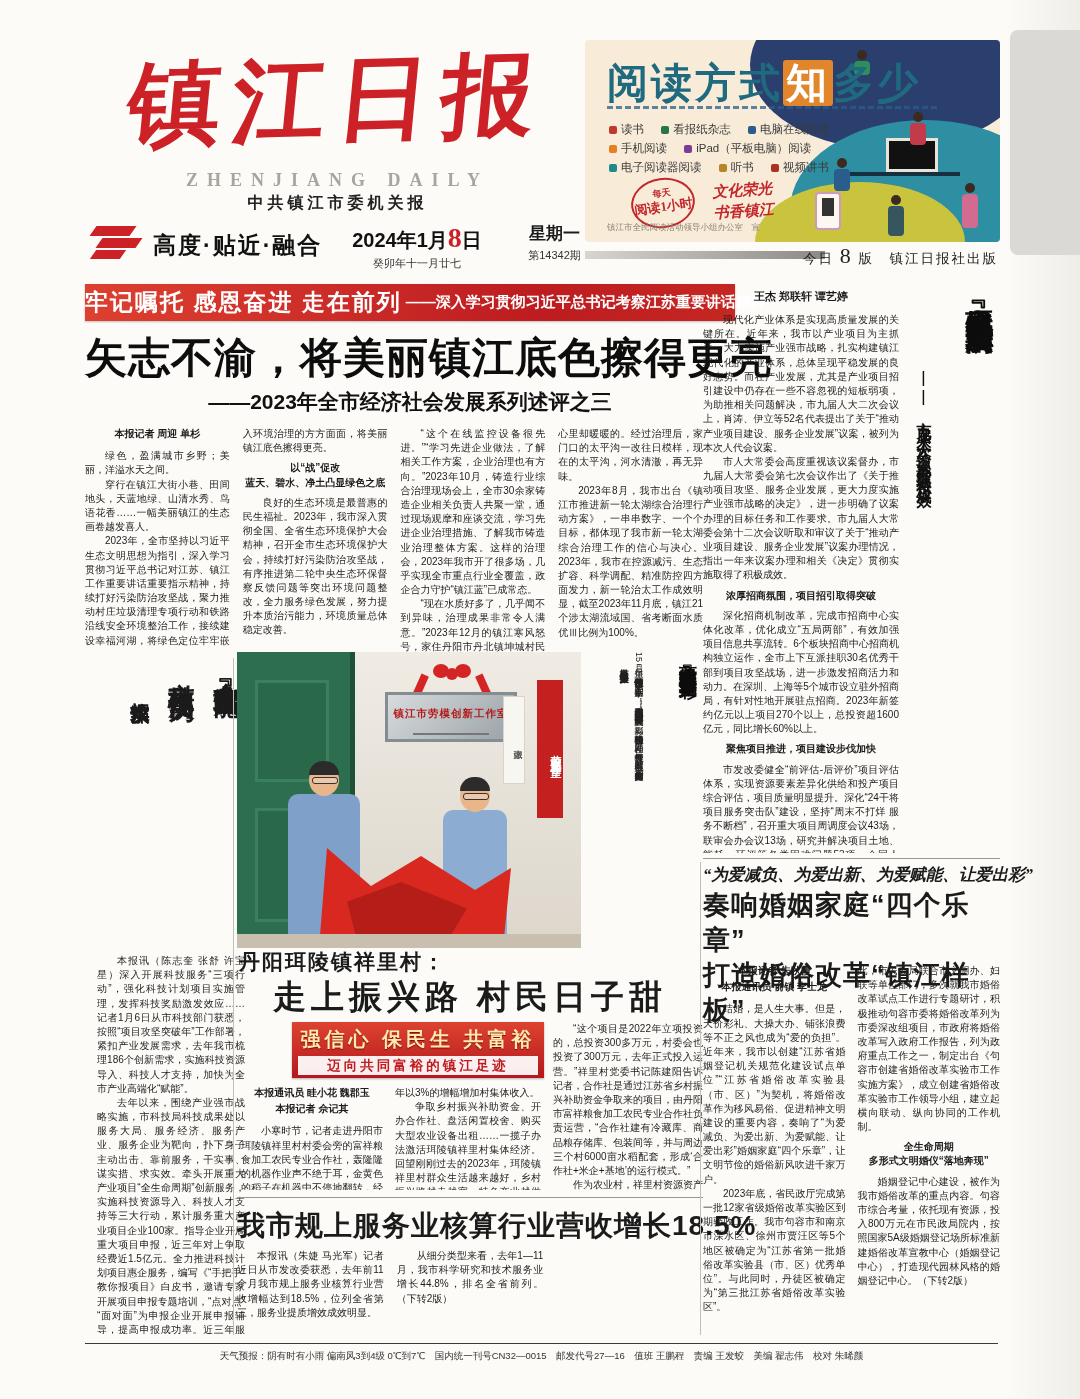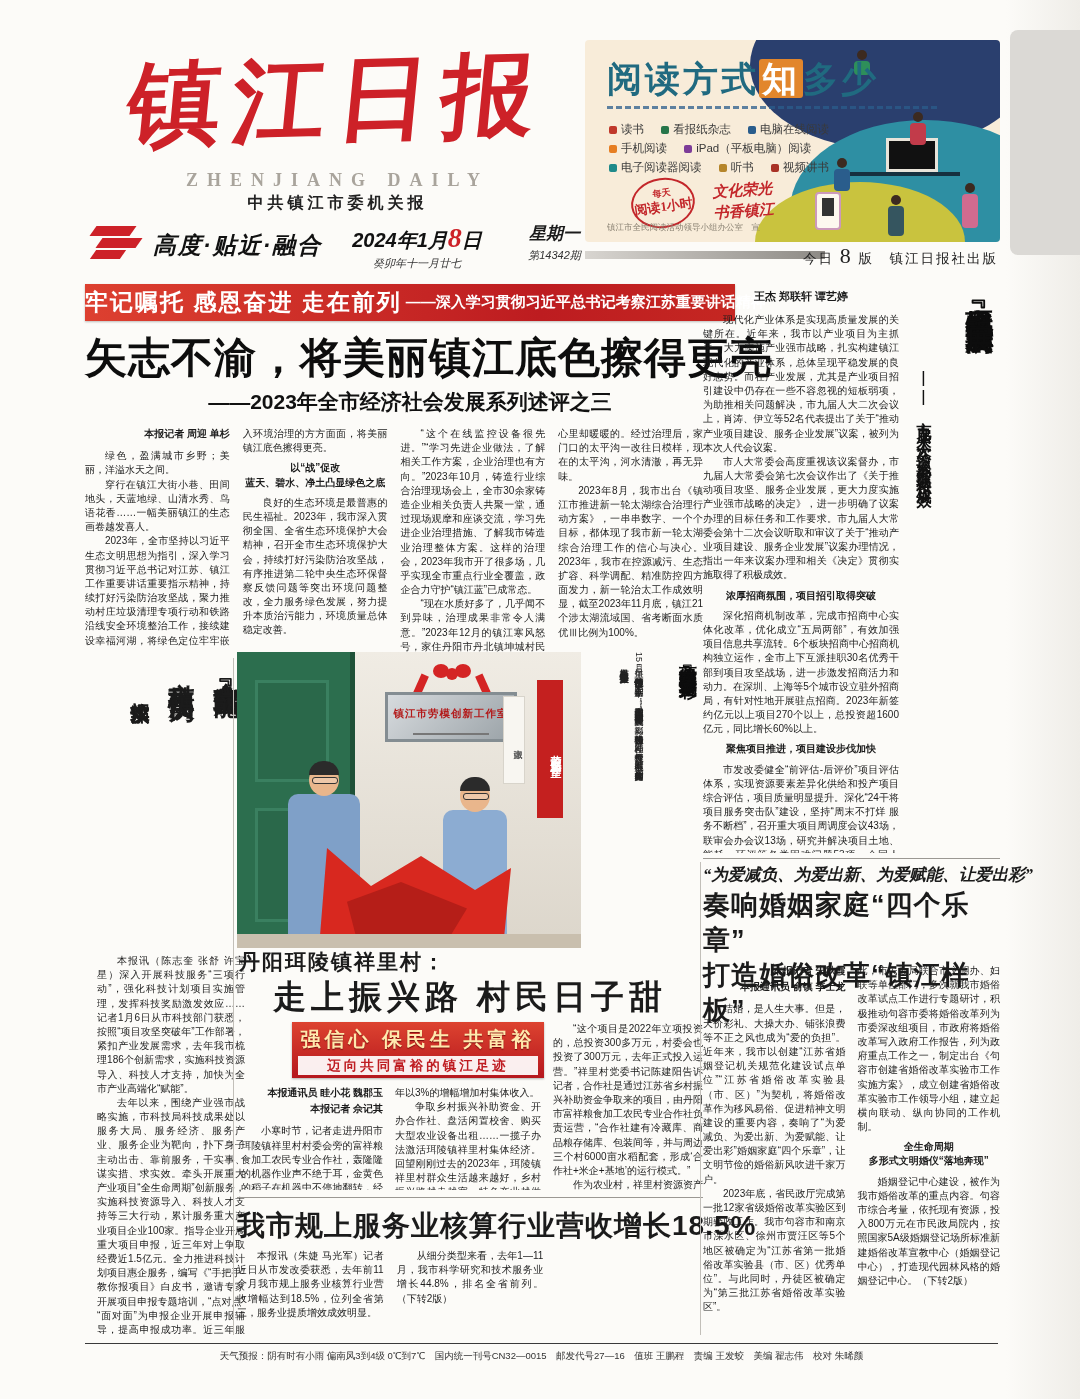--- a/index.html
+++ b/index.html
@@ -5,21 +5,21 @@
   html,body{margin:0;padding:0;background:#d8d6d2;font-family:"Liberation Sans",sans-serif;}
   .page{position:relative;width:1080px;height:1399px;margin:0 auto;background:#fcfbf8;overflow:hidden;color:#1b1b1b;}
   .edge-strip{position:absolute;right:0;top:0;width:74px;height:100%;background:linear-gradient(90deg,rgba(236,233,227,0),#efede8);}
   .edge-card{position:absolute;right:0;top:30px;width:70px;height:225px;background:#dbd9d5;border-radius:8px 0 0 8px;}
 
   
   .masthead{position:absolute;left:85px;top:50px;width:505px;height:215px;}
   .mast-title{position:absolute;left:0;top:-8px;width:100%;text-align:center;font-family:"DejaVu Serif",serif;font-weight:900;font-size:92px;line-height:1.25;color:#cd2128;letter-spacing:12px;transform:skewX(-7deg) rotate(-1.5deg);white-space:nowrap;}
   .mast-en{position:absolute;left:0;top:120px;width:100%;text-align:center;font-family:"Liberation Serif",serif;font-size:18px;letter-spacing:9px;color:#a9a49c;font-weight:bold;}
   .mast-organ{position:absolute;left:0;top:143px;width:100%;text-align:center;font-size:16px;font-weight:bold;letter-spacing:4px;color:#222;}
-  .mast-row{position:absolute;left:0;top:172px;width:100%;height:43px;font-style:italic;}
+  .mast-row{position:absolute;left:0;top:172px;width:100%;height:43px;}
   .mast-logo{position:absolute;left:6px;top:2px;width:52px;height:38px;}
   .mast-logo i{position:absolute;display:block;background:#cd2128;}
   .mast-logo .f1{left:2px;top:2px;width:40px;height:10px;transform:skewX(-35deg);}
   .mast-logo .f2{left:8px;top:14px;width:40px;height:10px;transform:skewX(-35deg);}
   .mast-logo .f3{left:2px;top:26px;width:30px;height:9px;transform:skewX(-35deg);}
   .mast-slogan{position:absolute;left:68px;top:8px;font-size:23px;font-weight:900;letter-spacing:2px;color:#111;}
   .mast-date{position:absolute;left:242px;top:0;width:180px;text-align:center;}
   .mast-date .d1{font-size:20px;font-weight:900;color:#111;}
   .mast-date .d1 .red8{color:#cd2128;font-size:28px;font-family:"Liberation Serif",serif;}
   .mast-date .d2{font-size:11px;color:#333;margin-top:2px;}
@@ -33,21 +33,21 @@
   .blob.navy{right:-30px;top:-60px;width:280px;height:170px;background:#2a3f6e;}
   .blob.teal{right:-60px;top:80px;width:270px;height:180px;background:#2e8fa3;}
   .blob.olive{left:170px;bottom:-60px;width:210px;height:120px;background:#c9c33e;}
   .figure{position:absolute;}
   .fig-head{width:10px;height:10px;border-radius:50%;background:#3c2a20;margin:0 auto;}
   .fig-body{width:16px;height:22px;border-radius:4px;margin:1px auto 0;}
   .monitor{position:absolute;right:62px;top:98px;width:46px;height:28px;background:#111;border:3px solid #e8e4da;}
   .desk{position:absolute;right:40px;top:132px;width:110px;height:4px;background:#16303f;}
   .phone-hand{position:absolute;left:230px;top:152px;width:22px;height:34px;background:#fdf8ef;border-radius:4px;border:2px solid #c9b;}
   .phone-hand i{display:block;margin:4px auto;width:12px;height:18px;background:#333;}
-  .promo-title{position:absolute;left:22px;top:16px;font-size:35px;font-weight:900;color:#206a80;letter-spacing:3px;white-space:nowrap;}
+  .promo-title{position:absolute;left:22px;top:16px;font-size:41px;font-weight:900;color:#206a80;letter-spacing:3px;white-space:nowrap;}
   .promo-title .t2{color:#fff;background:#e2862c;padding:0 3px;border-radius:3px;}
   .promo-dash{position:absolute;left:22px;top:66px;width:330px;border-top:3px dashed #2a5d8c;opacity:.75;}
   .promo-items{position:absolute;left:24px;top:80px;width:300px;font-size:11.5px;color:#3a3a3a;line-height:19px;}
   .promo-items .it{display:inline-block;margin-right:14px;white-space:nowrap;}
   .promo-items .ic{display:inline-block;width:8px;height:8px;margin-right:4px;border-radius:2px;vertical-align:middle;}
   .ic.c0{background:#c0392b}.ic.c1{background:#27764a}.ic.c2{background:#2a5d8c}.ic.c3{background:#e67e22}
   .ic.c4{background:#7d3c98}.ic.c5{background:#1f8a8a}.ic.c6{background:#b5852a}.ic.c7{background:#a93226}
   .stamp{position:absolute;left:46px;top:138px;width:64px;height:50px;border:2px solid #c3272b;border-radius:50%;transform:rotate(-8deg);color:#c3272b;text-align:center;font-size:9px;font-weight:bold;line-height:1.2;padding-top:8px;box-sizing:border-box;}
   .stamp .big1{font-size:13px;font-family:"Liberation Serif",serif;}
   .callig{position:absolute;left:128px;top:140px;color:#c3272b;font-family:"Liberation Serif",serif;font-style:italic;font-weight:bold;font-size:15px;line-height:1.4;transform:rotate(-4deg);}
@@ -60,21 +60,21 @@
 
   
   .banner{position:absolute;left:85px;top:284px;width:650px;height:37px;background:linear-gradient(90deg,#dd4030,#bd1c20 70%,#c52722);display:flex;align-items:center;justify-content:space-between;white-space:nowrap;box-shadow:0 1px 2px rgba(0,0,0,.25);}
   .banner .b1{color:#fff;font-size:23px;font-weight:900;letter-spacing:2px;}
   .banner .b2{color:#fff;font-size:15px;font-weight:bold;margin-left:4px;}
   .lead-head{position:absolute;left:85px;top:330px;width:650px;text-align:center;font-size:42px;font-weight:900;letter-spacing:1px;color:#0d0d0d;white-space:nowrap;}
   .lead-dek{position:absolute;left:85px;top:388px;width:650px;text-align:center;font-size:21px;font-weight:bold;color:#111;}
   .bodytext{font-size:10px;line-height:1.42;text-align:justify;color:#1c1c1c;}
   .bodytext p{margin:0;text-indent:2em;}
   .bodytext p.noind{text-indent:0;}
-  .byline{text-align:right;text-indent:0 !important;font-weight:bold;margin:0 0 8px 0 !important;}
+  .byline{text-align:center;text-indent:0 !important;font-weight:bold;margin:0 0 8px 0 !important;}
   .crosshead{text-align:center;text-indent:0 !important;font-weight:bold;margin:6px 0 !important;}
   .lead-body{position:absolute;left:85px;top:427px;width:618px;height:238px;column-count:4;column-gap:13px;column-fill:auto;overflow:hidden;}
 
   
   .right-block{position:absolute;left:703px;top:283px;width:297px;height:572px;}
   .right-byline{position:absolute;left:0;top:6px;width:196px;text-align:center;font-size:11px;font-weight:bold;}
   .right-text{position:absolute;left:0;top:30px;width:196px;height:540px;overflow:hidden;}
   .vert{writing-mode:vertical-rl;}
   .right-subtitle{position:absolute;left:200px;top:88px;height:470px;width:30px;font-size:15px;font-weight:bold;letter-spacing:4px;color:#111;}
   .right-headline{position:absolute;left:233px;top:4px;height:562px;width:62px;font-size:28px;font-weight:900;letter-spacing:1px;color:#0d0d0d;}

